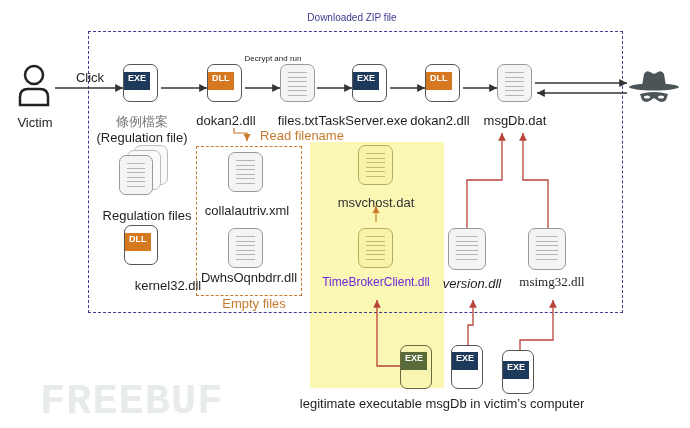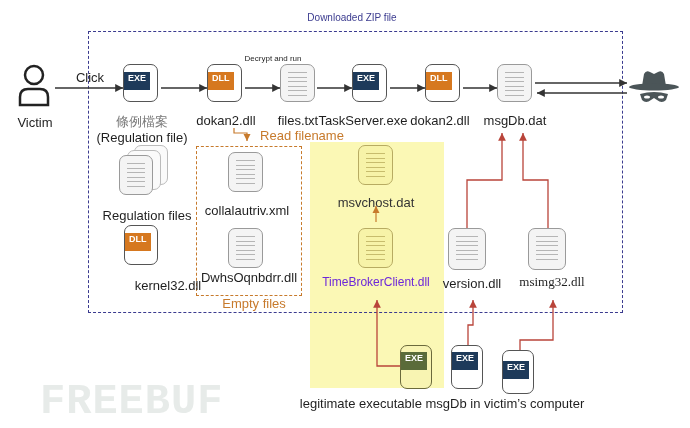--- a/index.html
+++ b/index.html
@@ -200,21 +200,21 @@
 <div class="file doc" style="left:448px;top:228px;width:38px;height:42px;">
   <div class="lines">
       <div></div>
       <div></div>
       <div></div>
       <div></div>
       <div></div>
       <div></div>
     </div>
 </div>
-<div class="lbl" style="left:472px;top:276px;">version.dll</div>
+<div class="lbl" style="left:472px;top:276px;font-style:italic;">version.dll</div>
 
 <div class="file doc" style="left:528px;top:228px;width:38px;height:42px;">
   <div class="lines">
       <div></div>
       <div></div>
       <div></div>
       <div></div>
       <div></div>
       <div></div>
     </div>

